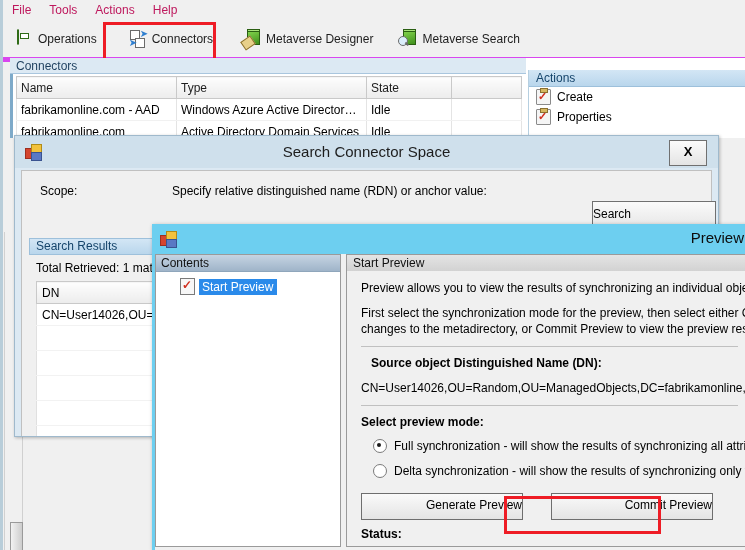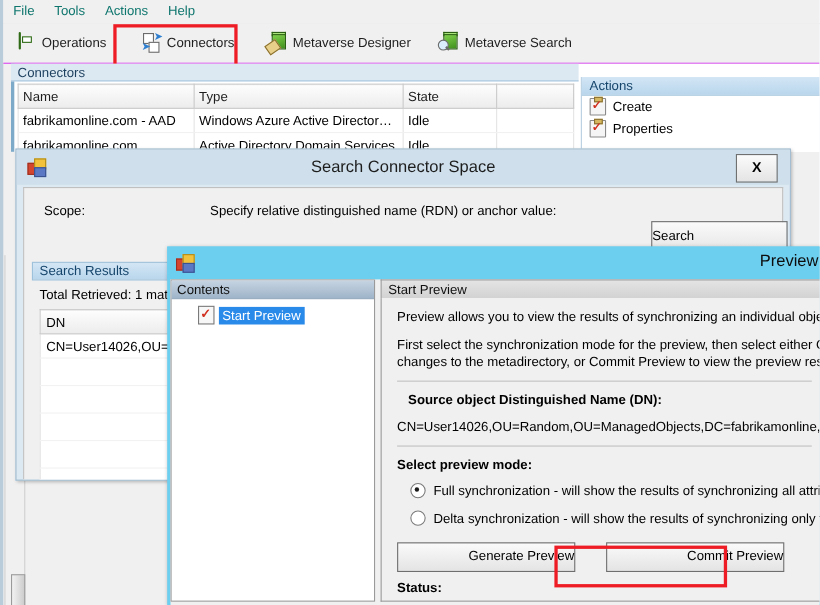--- a/index.html
+++ b/index.html
@@ -22,28 +22,28 @@
     position: absolute; left: 0; top: 0; width: 3px; height: 550px;
     background: #b8cdd9;
   }
   .menubar {
     position: absolute; left: 3px; top: 0; width: 742px; height: 21px;
     background: #f0f0f0;
     border-bottom: 1px solid #d7d7d7;
     display: flex; align-items: center;
   }
   .menu-item {
-    padding: 2px 9px; font-size: 12px; color: #0f766e; cursor: default;
+    padding: 2px 9px; font-size: 12px; color: #be185d; cursor: default;
     line-height: 15px;
   }
 
   .toolbar {
     position: absolute; left: 3px; top: 21px; width: 742px; height: 36px;
     background: #f0f0f0;
-    border-bottom: 1px solid #d946ef;
+    border-bottom: 5px solid #d946ef;
     display: flex; align-items: center;
   }
   .tb-btn {
     display: flex; align-items: center; gap: 5px;
     height: 30px; padding: 0 8px; margin-left: 4px; cursor: default;
     font-size: 12px; color: #1d1d1d;
   }
   .tb-label { white-space: nowrap; }
 
   
@@ -182,21 +182,21 @@
     border: 1px solid #707070;
     font-size: 13px; font-weight: bold; line-height: 22px; text-align:center;
     cursor: default; color:#000;
   }
   .dlg-search .body {
     position:absolute; left: 6px; top: 34px; right: 6px; bottom: 0;
     background: #f0f0f0; border: 1px solid #c0c0c0; border-bottom:none;
   }
   .lbl { font-size: 12px; color:#000; }
   .fld-scope-lbl { position:absolute; left: 18px; top: 13px; }
-  .fld-rdn-lbl  { position:absolute; left: 169px; top: 13px; text-align: right; }
+  .fld-rdn-lbl  { position:absolute; left: 150px; top: 13px; text-align: right; }
   .select-scope {
     position:absolute; left: 18px; top: 33px; width: 148px; height: 21px;
     background: #ffffff; border: 1px solid #888; box-sizing:border-box;
     font-size:12px; padding: 2px 0 0 4px;
   }
   .select-arrow {
     position:absolute; right: 2px; top: 2px; width: 16px; height: 15px;
     background: linear-gradient(#fbfbfb,#dfdfdf); border:1px solid #9a9a9a;
     font-size: 8px; text-align:center; line-height:14px; color:#222;
   }

